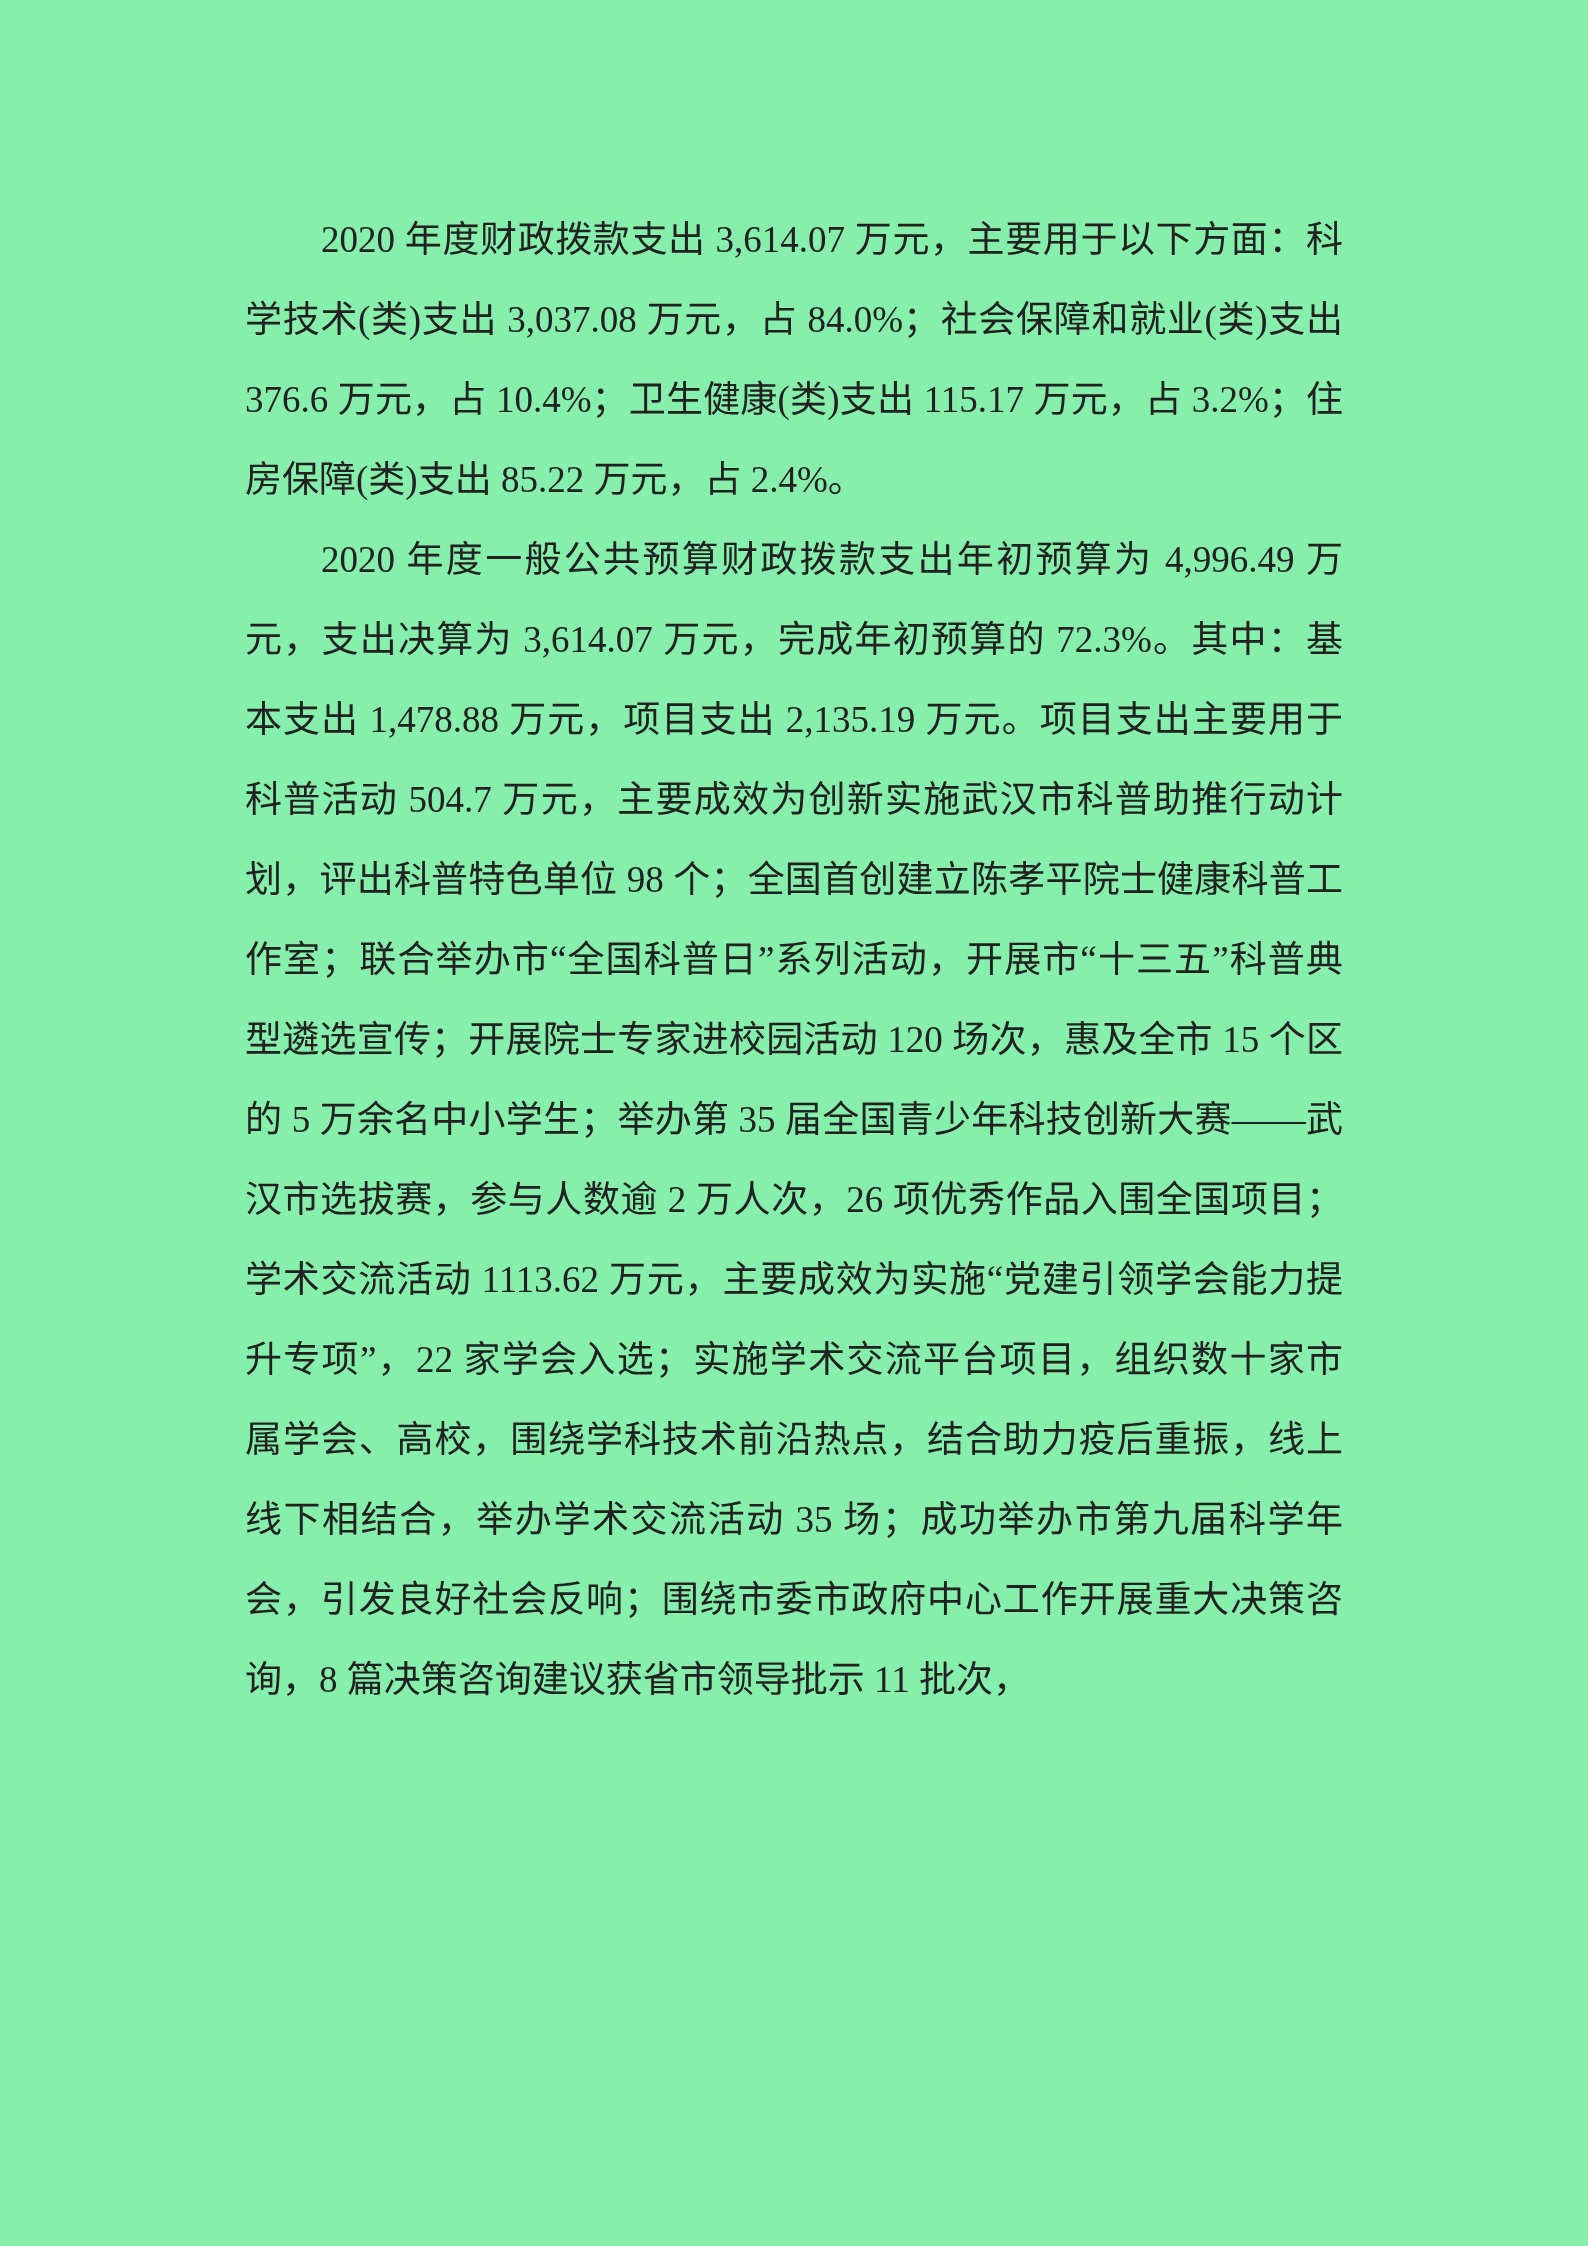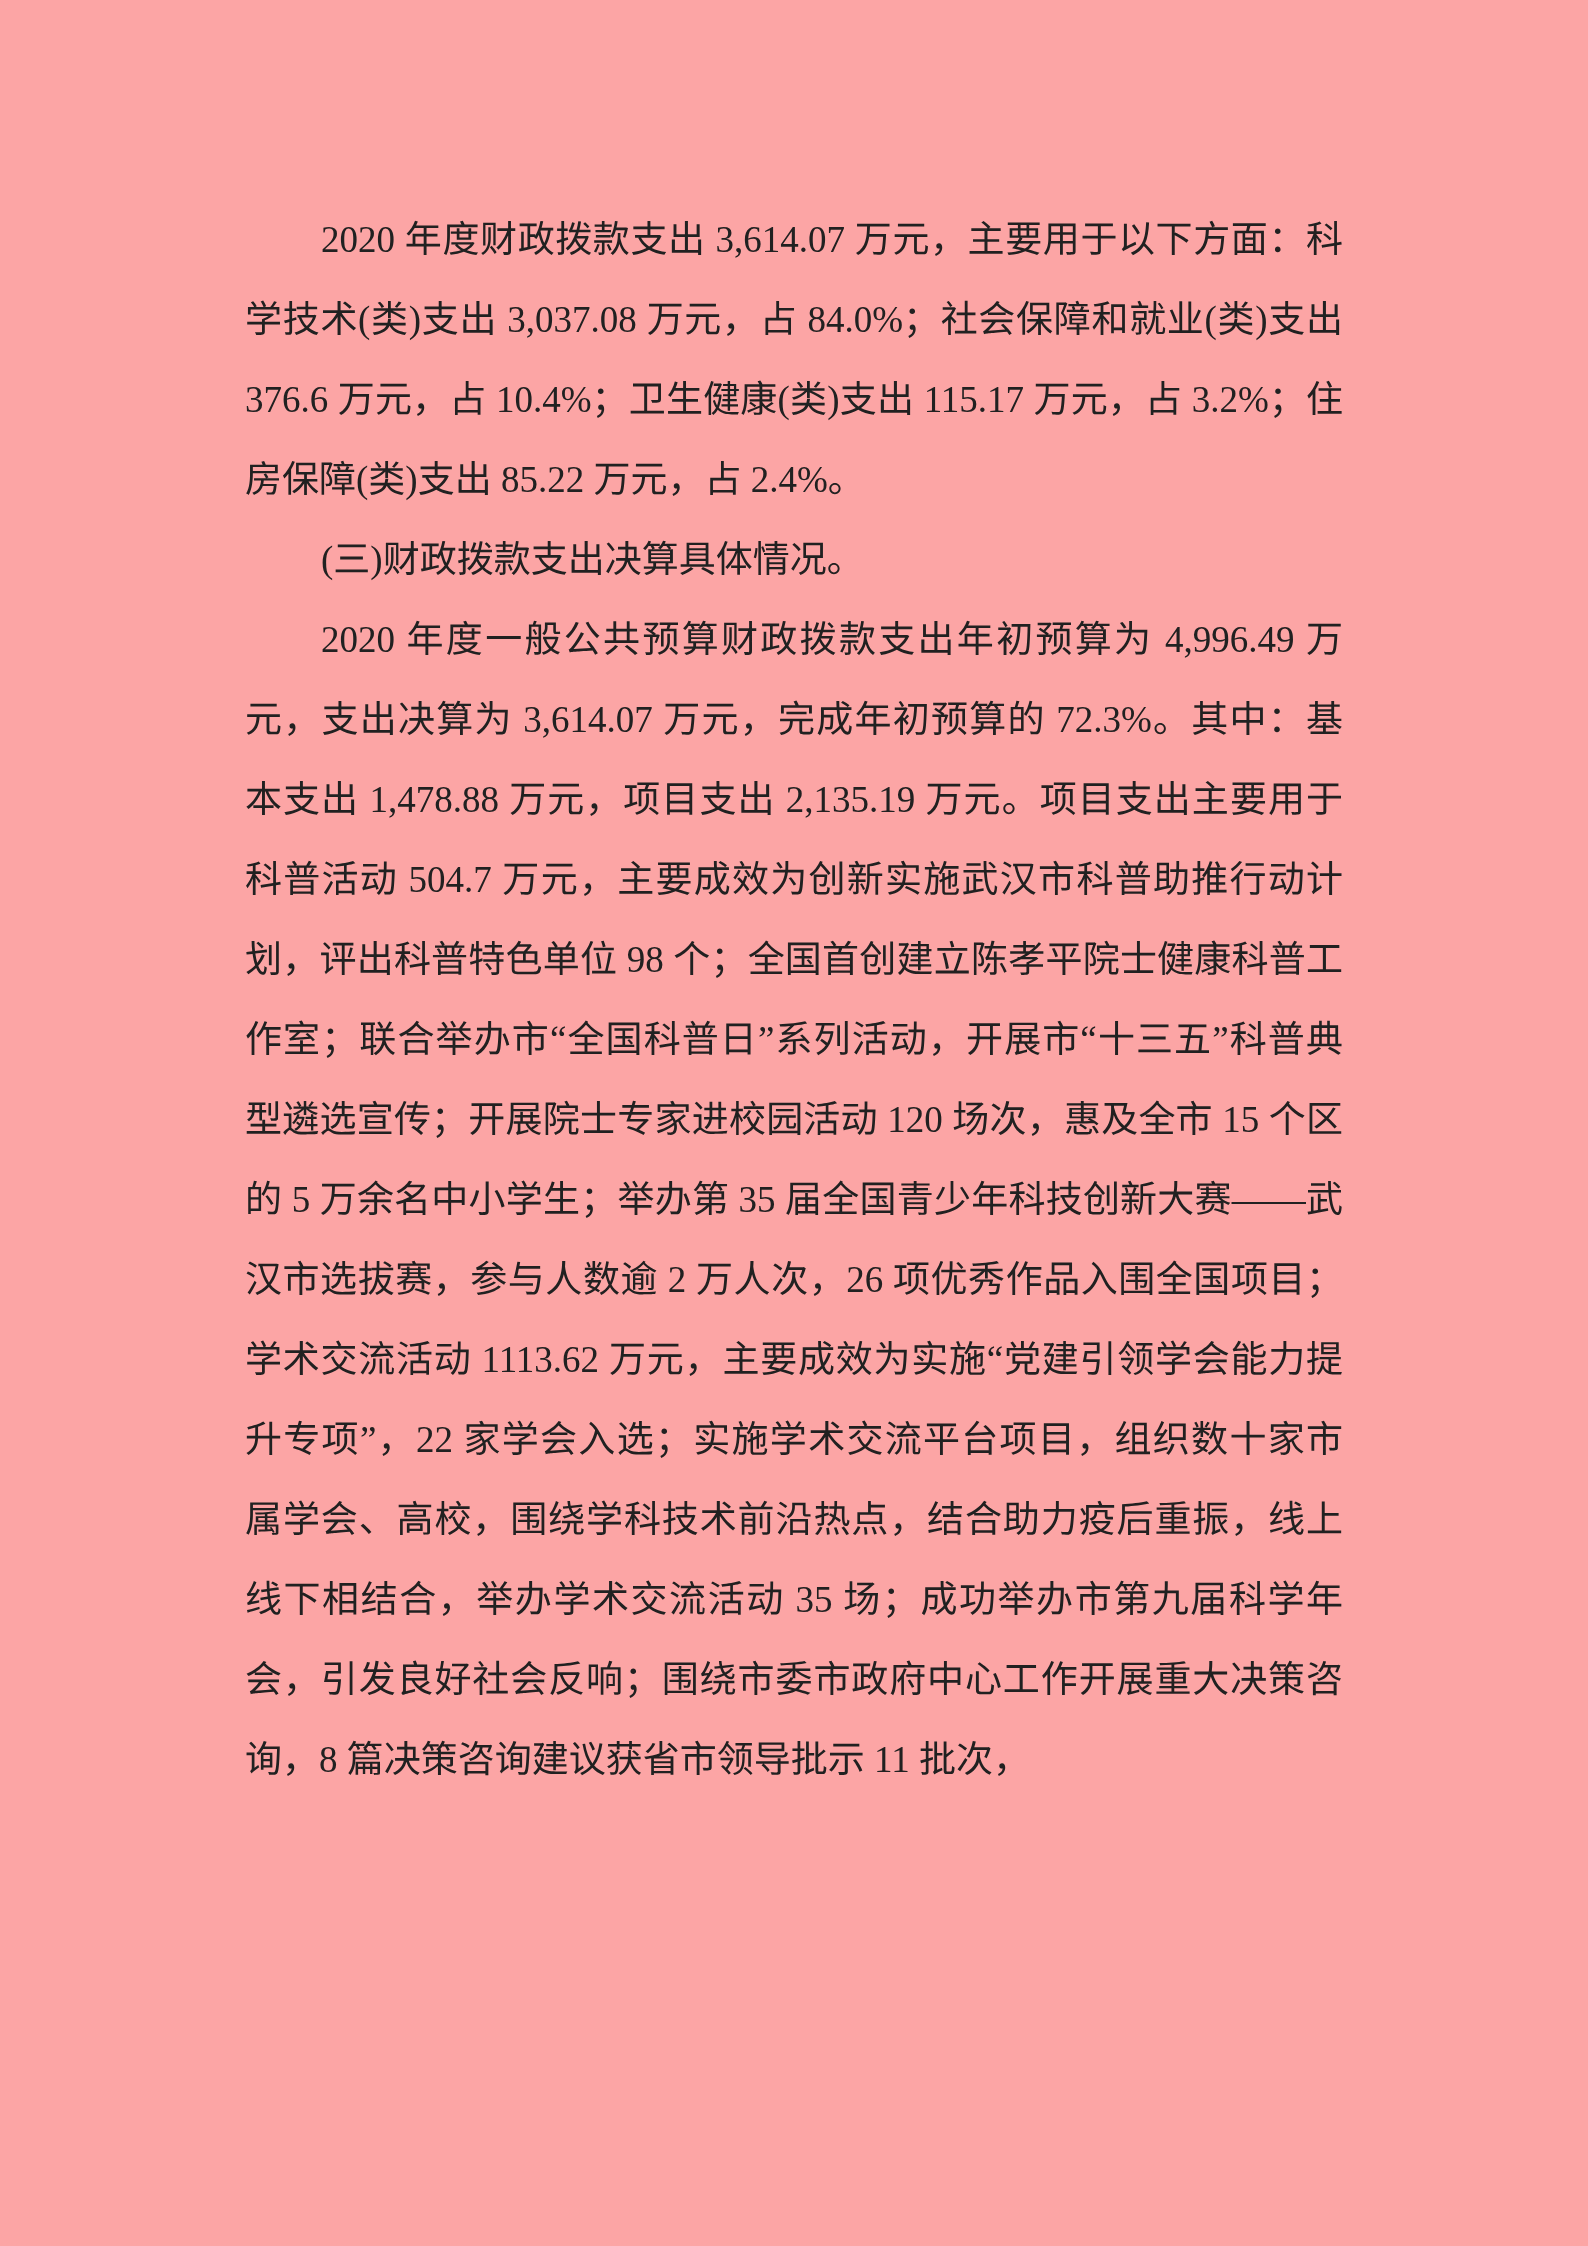--- a/index.html
+++ b/index.html
@@ -4,21 +4,21 @@
 <style>
   html, body {
     margin: 0;
     padding: 0;
     background: #ffffff;
   }
   .page {
     position: relative;
     width: 1588px;
     height: 2246px;
-    background: #fca5a5;
+    background: #86efac;
     overflow: hidden;
   }
   .text-block {
     position: absolute;
     left: 245px;
     top: 200px;
     width: 1098px;
     color: #212121;
     font-family: "Liberation Serif", "DejaVu Serif", serif;
     font-size: 37px;
@@ -40,16 +40,15 @@
     
     font-family: "Liberation Serif", "DejaVu Serif", serif;
   }
 </style>
 </head>
 <body>
 
 <div class="page">
   <div class="text-block">
     <p class="body-para">2020 年度财政拨款支出 3,614.07 万元，主要用于以下方面：科学技术(类)支出 3,037.08 万元，占 84.0%；社会保障和就业(类)支出 376.6 万元，占 10.4%；卫生健康(类)支出 115.17 万元，占 3.2%；住房保障(类)支出 85.22 万元，占 2.4%。</p>
-    <p class="heading-para">(三)财政拨款支出决算具体情况。</p>
     <p class="body-para">2020 年度一般公共预算财政拨款支出年初预算为 4,996.49 万元，支出决算为 3,614.07 万元，完成年初预算的 72.3%。其中：基本支出 1,478.88 万元，项目支出 2,135.19 万元。项目支出主要用于科普活动 504.7 万元，主要成效为创新实施武汉市科普助推行动计划，评出科普特色单位 98 个；全国首创建立陈孝平院士健康科普工作室；联合举办市“全国科普日”系列活动，开展市“十三五”科普典型遴选宣传；开展院士专家进校园活动 120 场次，惠及全市 15 个区的 5 万余名中小学生；举办第 35 届全国青少年科技创新大赛——武汉市选拔赛，参与人数逾 2 万人次，26 项优秀作品入围全国项目；学术交流活动 1113.62 万元，主要成效为实施“党建引领学会能力提升专项”，22 家学会入选；实施学术交流平台项目，组织数十家市属学会、高校，围绕学科技术前沿热点，结合助力疫后重振，线上线下相结合，举办学术交流活动 35 场；成功举办市第九届科学年会，引发良好社会反响；围绕市委市政府中心工作开展重大决策咨询，8 篇决策咨询建议获省市领导批示 11 批次，</p>
   </div>
 </div>
 
 </body></html>

